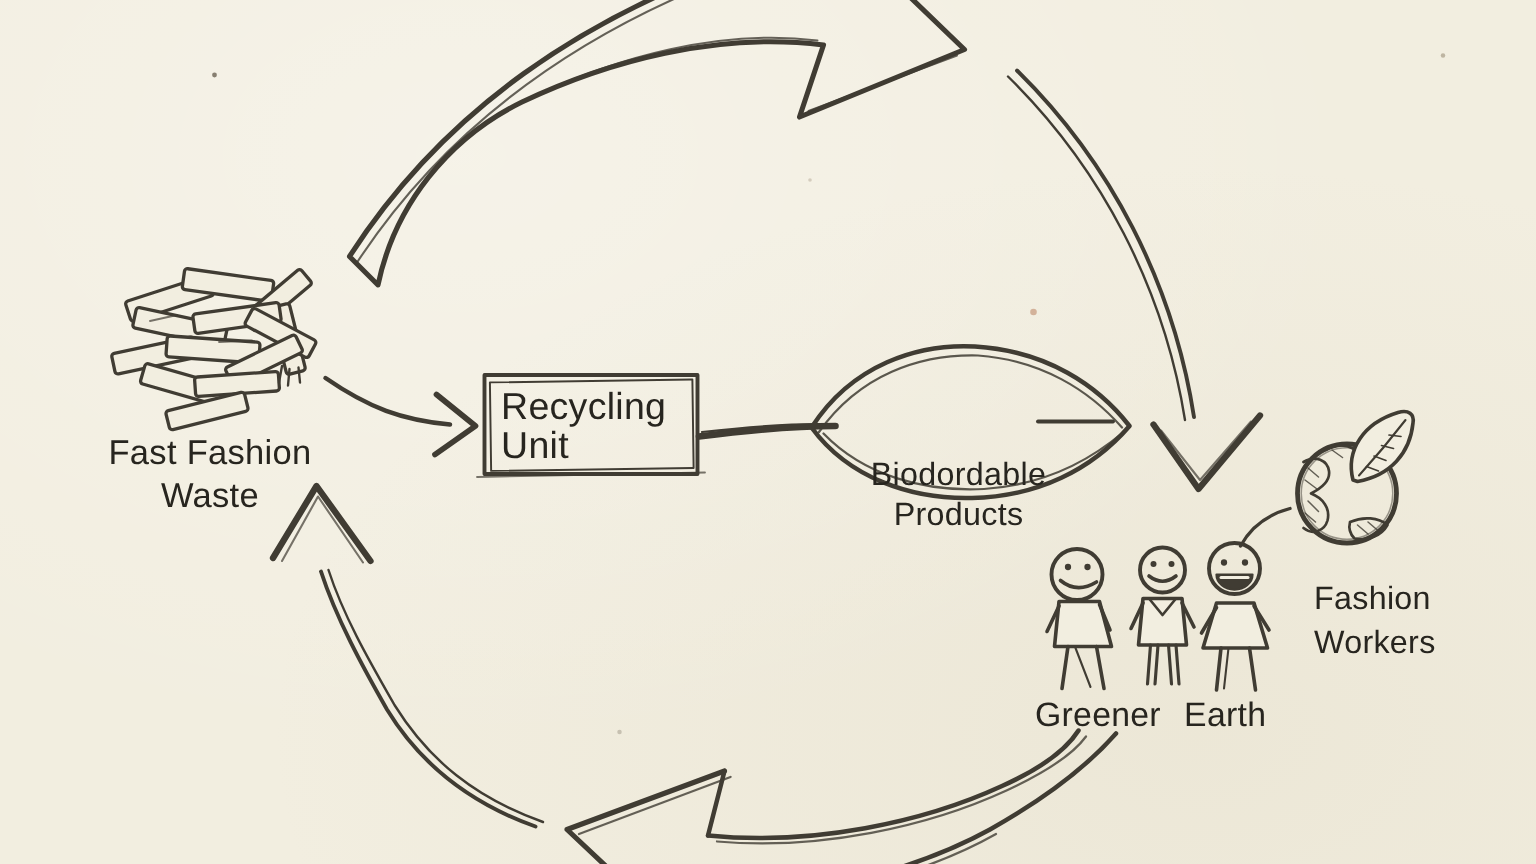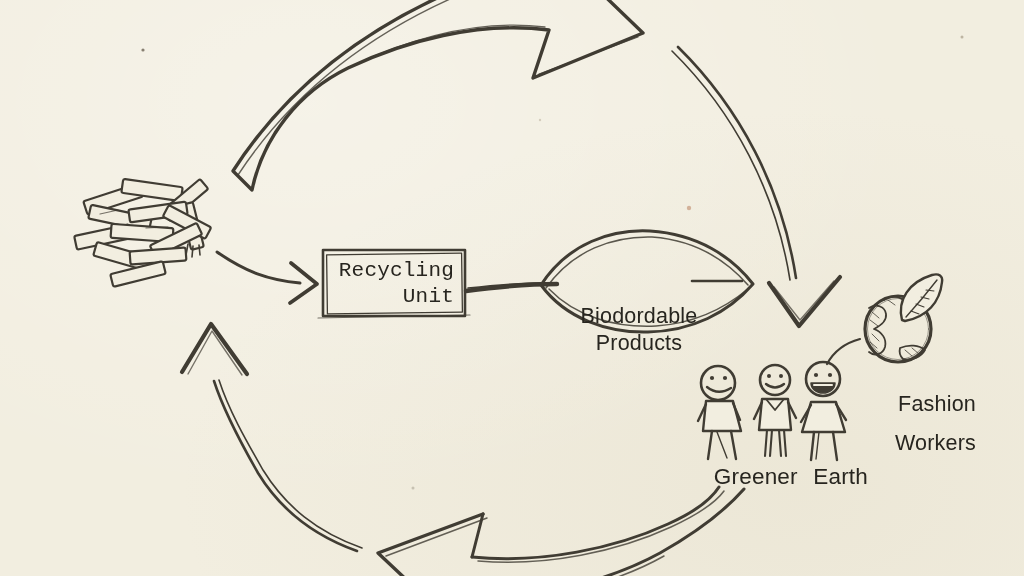--- a/index.html
+++ b/index.html
@@ -13,24 +13,24 @@
     color:#2a2822;
   }
   .stage svg{position:absolute;left:0;top:0;}
   .label{
     position:absolute;
     font-weight:500;
     color:#27251f;
     letter-spacing:.2px;
   }
   .waste-label{left:60px;top:287px;width:160px;font-size:23px;line-height:29px;text-align:center;}
-  .unit-label{left:334px;top:258px;width:120px;font-size:21px;line-height:26px;text-align:right;font-family:Liberation Mono, monospace;}
+  .unit-label{left:334px;top:258px;width:120px;font-size:25px;line-height:26px;text-align:left;}
   .products-label{left:560px;top:259px;width:158px;font-size:21.5px;line-height:27px;text-align:center;margin-top:44px;}
-  .workers-label{left:876px;top:385px;width:100px;font-size:21.5px;line-height:39px;text-align:right;}
-  .greener-label{left:673px;top:463px;width:195px;font-size:22.5px;line-height:27px;text-align:right;white-space:nowrap;word-spacing:9px;}
+  .workers-label{left:876px;top:385px;width:100px;font-size:21.5px;line-height:29px;text-align:left;}
+  .greener-label{left:690px;top:463px;width:195px;font-size:22.5px;line-height:27px;text-align:left;white-space:nowrap;word-spacing:9px;}
 </style>
 </head>
 <body>
 
 <div class="stage">
 
   <svg width="1024" height="576" viewBox="0 0 1024 576">
     <g stroke="#403c33" fill="none" stroke-linecap="round" stroke-linejoin="round">
 
       <g stroke="none">
@@ -166,18 +166,19 @@
         <g>
           <path fill="#f2eee0" stroke-width="2.4" d="M 902 320 C 897 300 909 282 932 275 C 939 273 943 276 942 282 C 940 302 927 317 905 321 Z"></path>
           <path stroke-width="1.4" d="M 906 317 C 916 306 927 293 937 280"></path>
           <path stroke-width="1.1" d="M 911 311 L 919 314 M 916 304 L 924 307 M 921 297 L 929 299 M 926 290 L 934 291"></path>
         </g>
       </g>
 
     </g>
   </svg>
 
+  <div class="label waste-label">Fast Fashion Waste</div>
   <div class="label unit-label">Recycling Unit</div>
   <div class="label products-label">Biodordable Products</div>
   <div class="label greener-label">Greener Earth</div>
   <div class="label workers-label">Fashion Workers</div>
 
 </div>
 
 </body></html>

